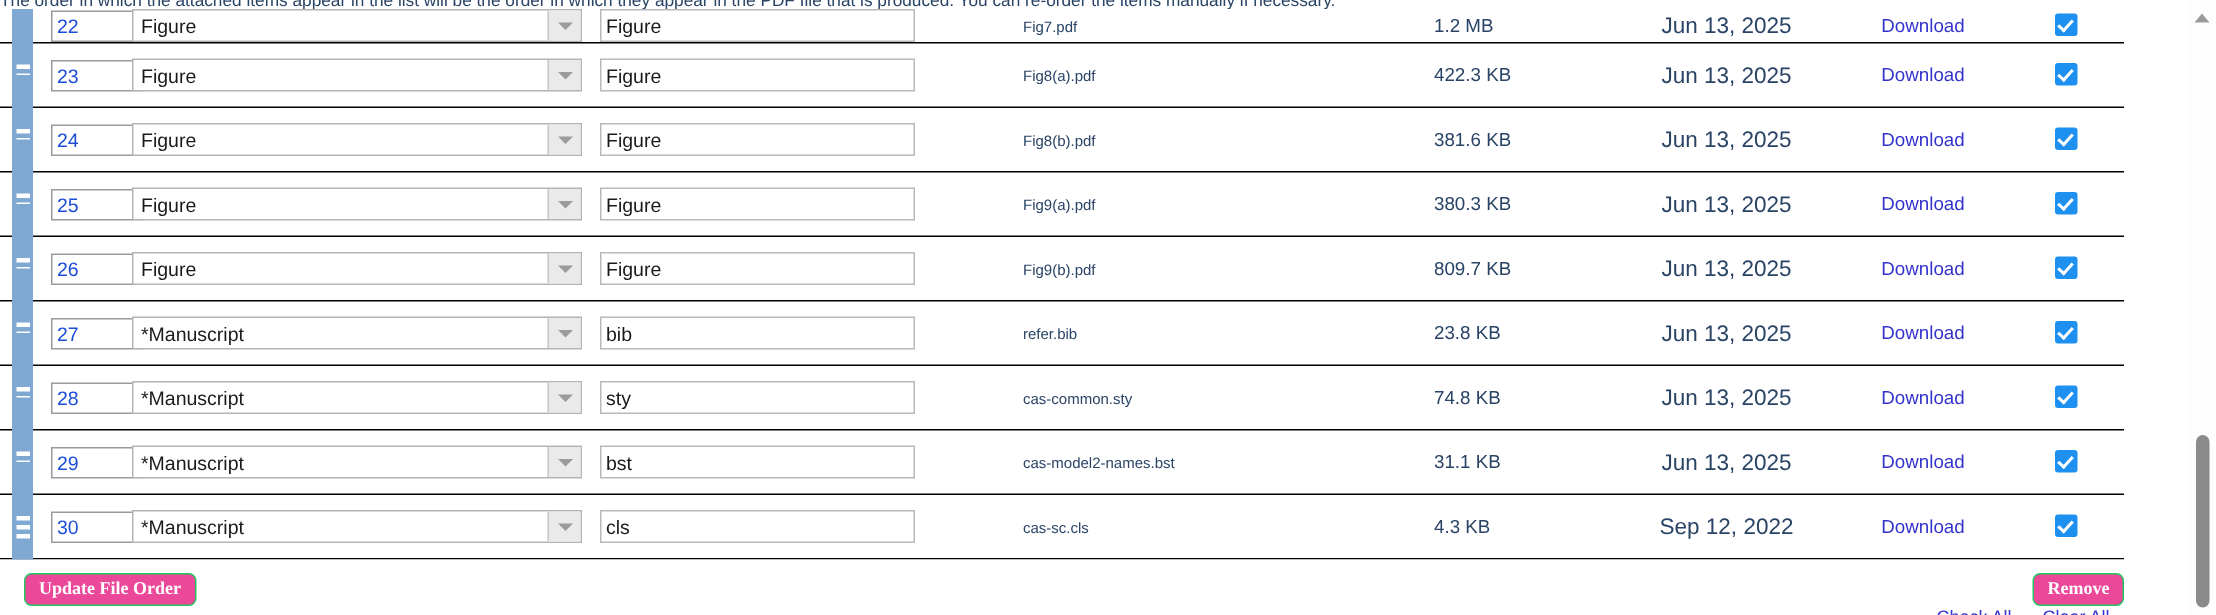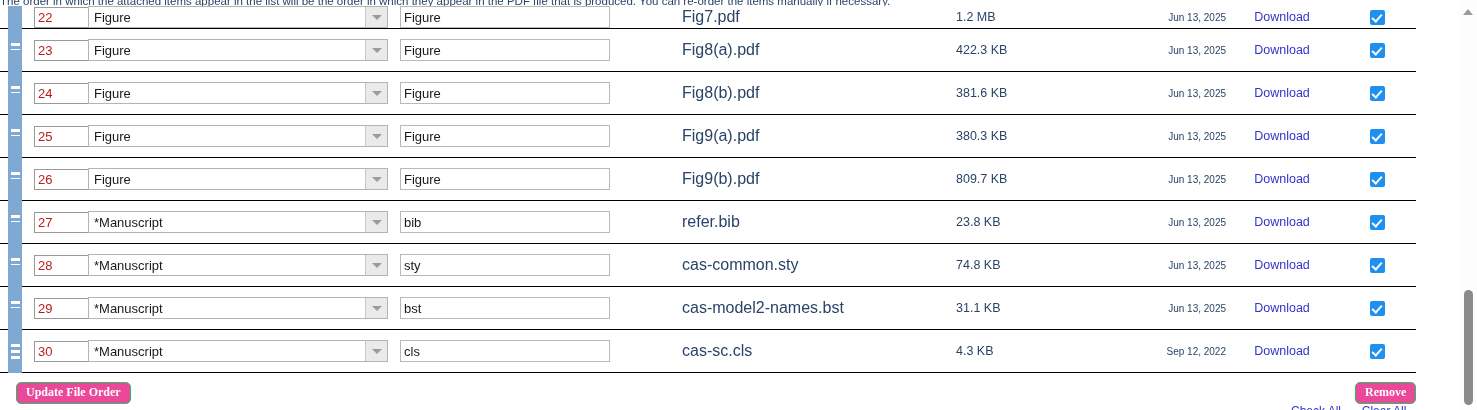--- a/index.html
+++ b/index.html
@@ -96,21 +96,21 @@
 
   
   .order-input {
     width: 62px;
     height: 21px;
     margin-left: 4px;
     border: 1px solid #9a9a9a;
     background: #ffffff;
     font-family: "Liberation Sans", sans-serif;
     font-size: 13px;
-    color: #b91c1c;
+    color: #1d4ed8;
     padding: 0 2px 0 3px;
     line-height: 19px;
   }
 
   
   .type-select {
     position: relative;
     width: 300px;
     height: 22px;
     border: 1px solid #b4b4b4;
@@ -151,35 +151,35 @@
     border: 1px solid #b9b9b9;
     background: #ffffff;
     font-family: "Liberation Sans", sans-serif;
     font-size: 13px;
     color: #1a1a1a;
     padding: 0 3px;
   }
 
   
   .fname {
-    font-size: 16px;
+    font-size: 10px;
     color: #2a4466;
     white-space: nowrap;
   }
   .fsize {
     font-size: 12.5px;
     color: #2a4466;
     text-align: left;
     padding-right: 18px;
     white-space: nowrap;
   }
   .fdate {
-    font-size: 10px;
+    font-size: 15px;
     color: #2a4466;
-    text-align: right;
+    text-align: center;
     white-space: nowrap;
   }
   .dl-link {
     font-size: 12.5px;
     color: #3333cc;
     text-align: center;
     cursor: pointer;
     white-space: nowrap;
   }
   .chk-cell { text-align: center; }

